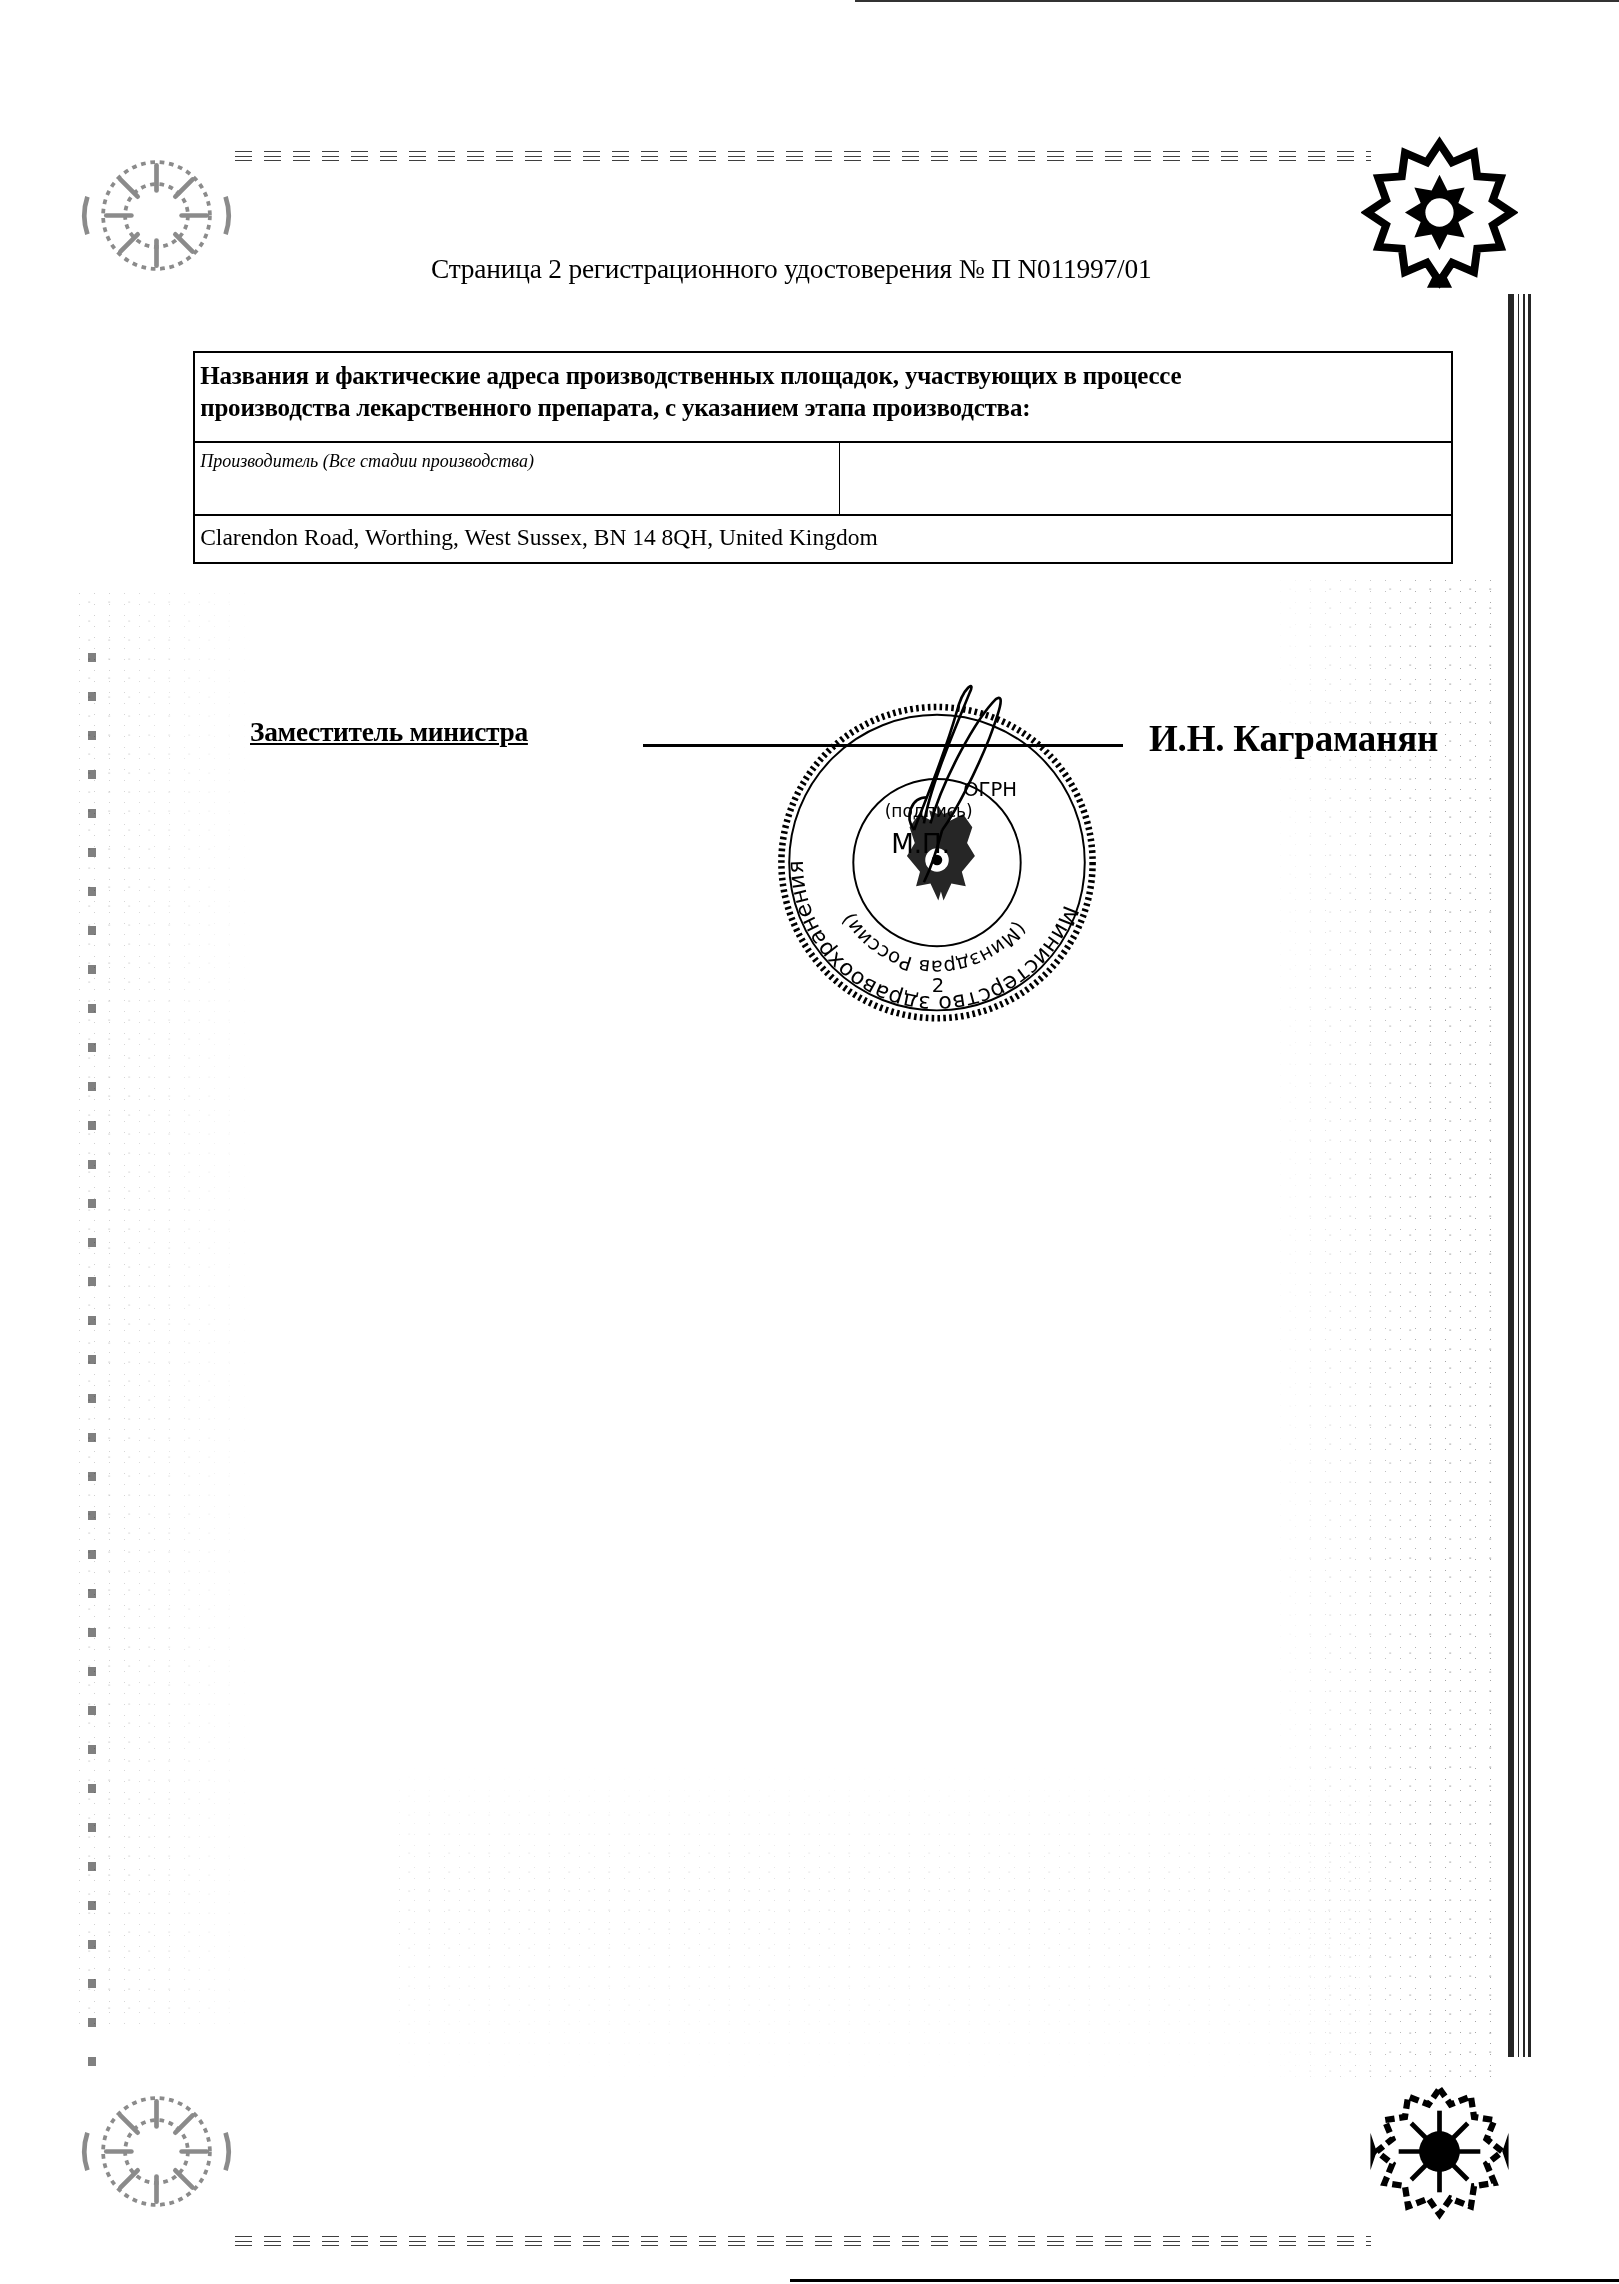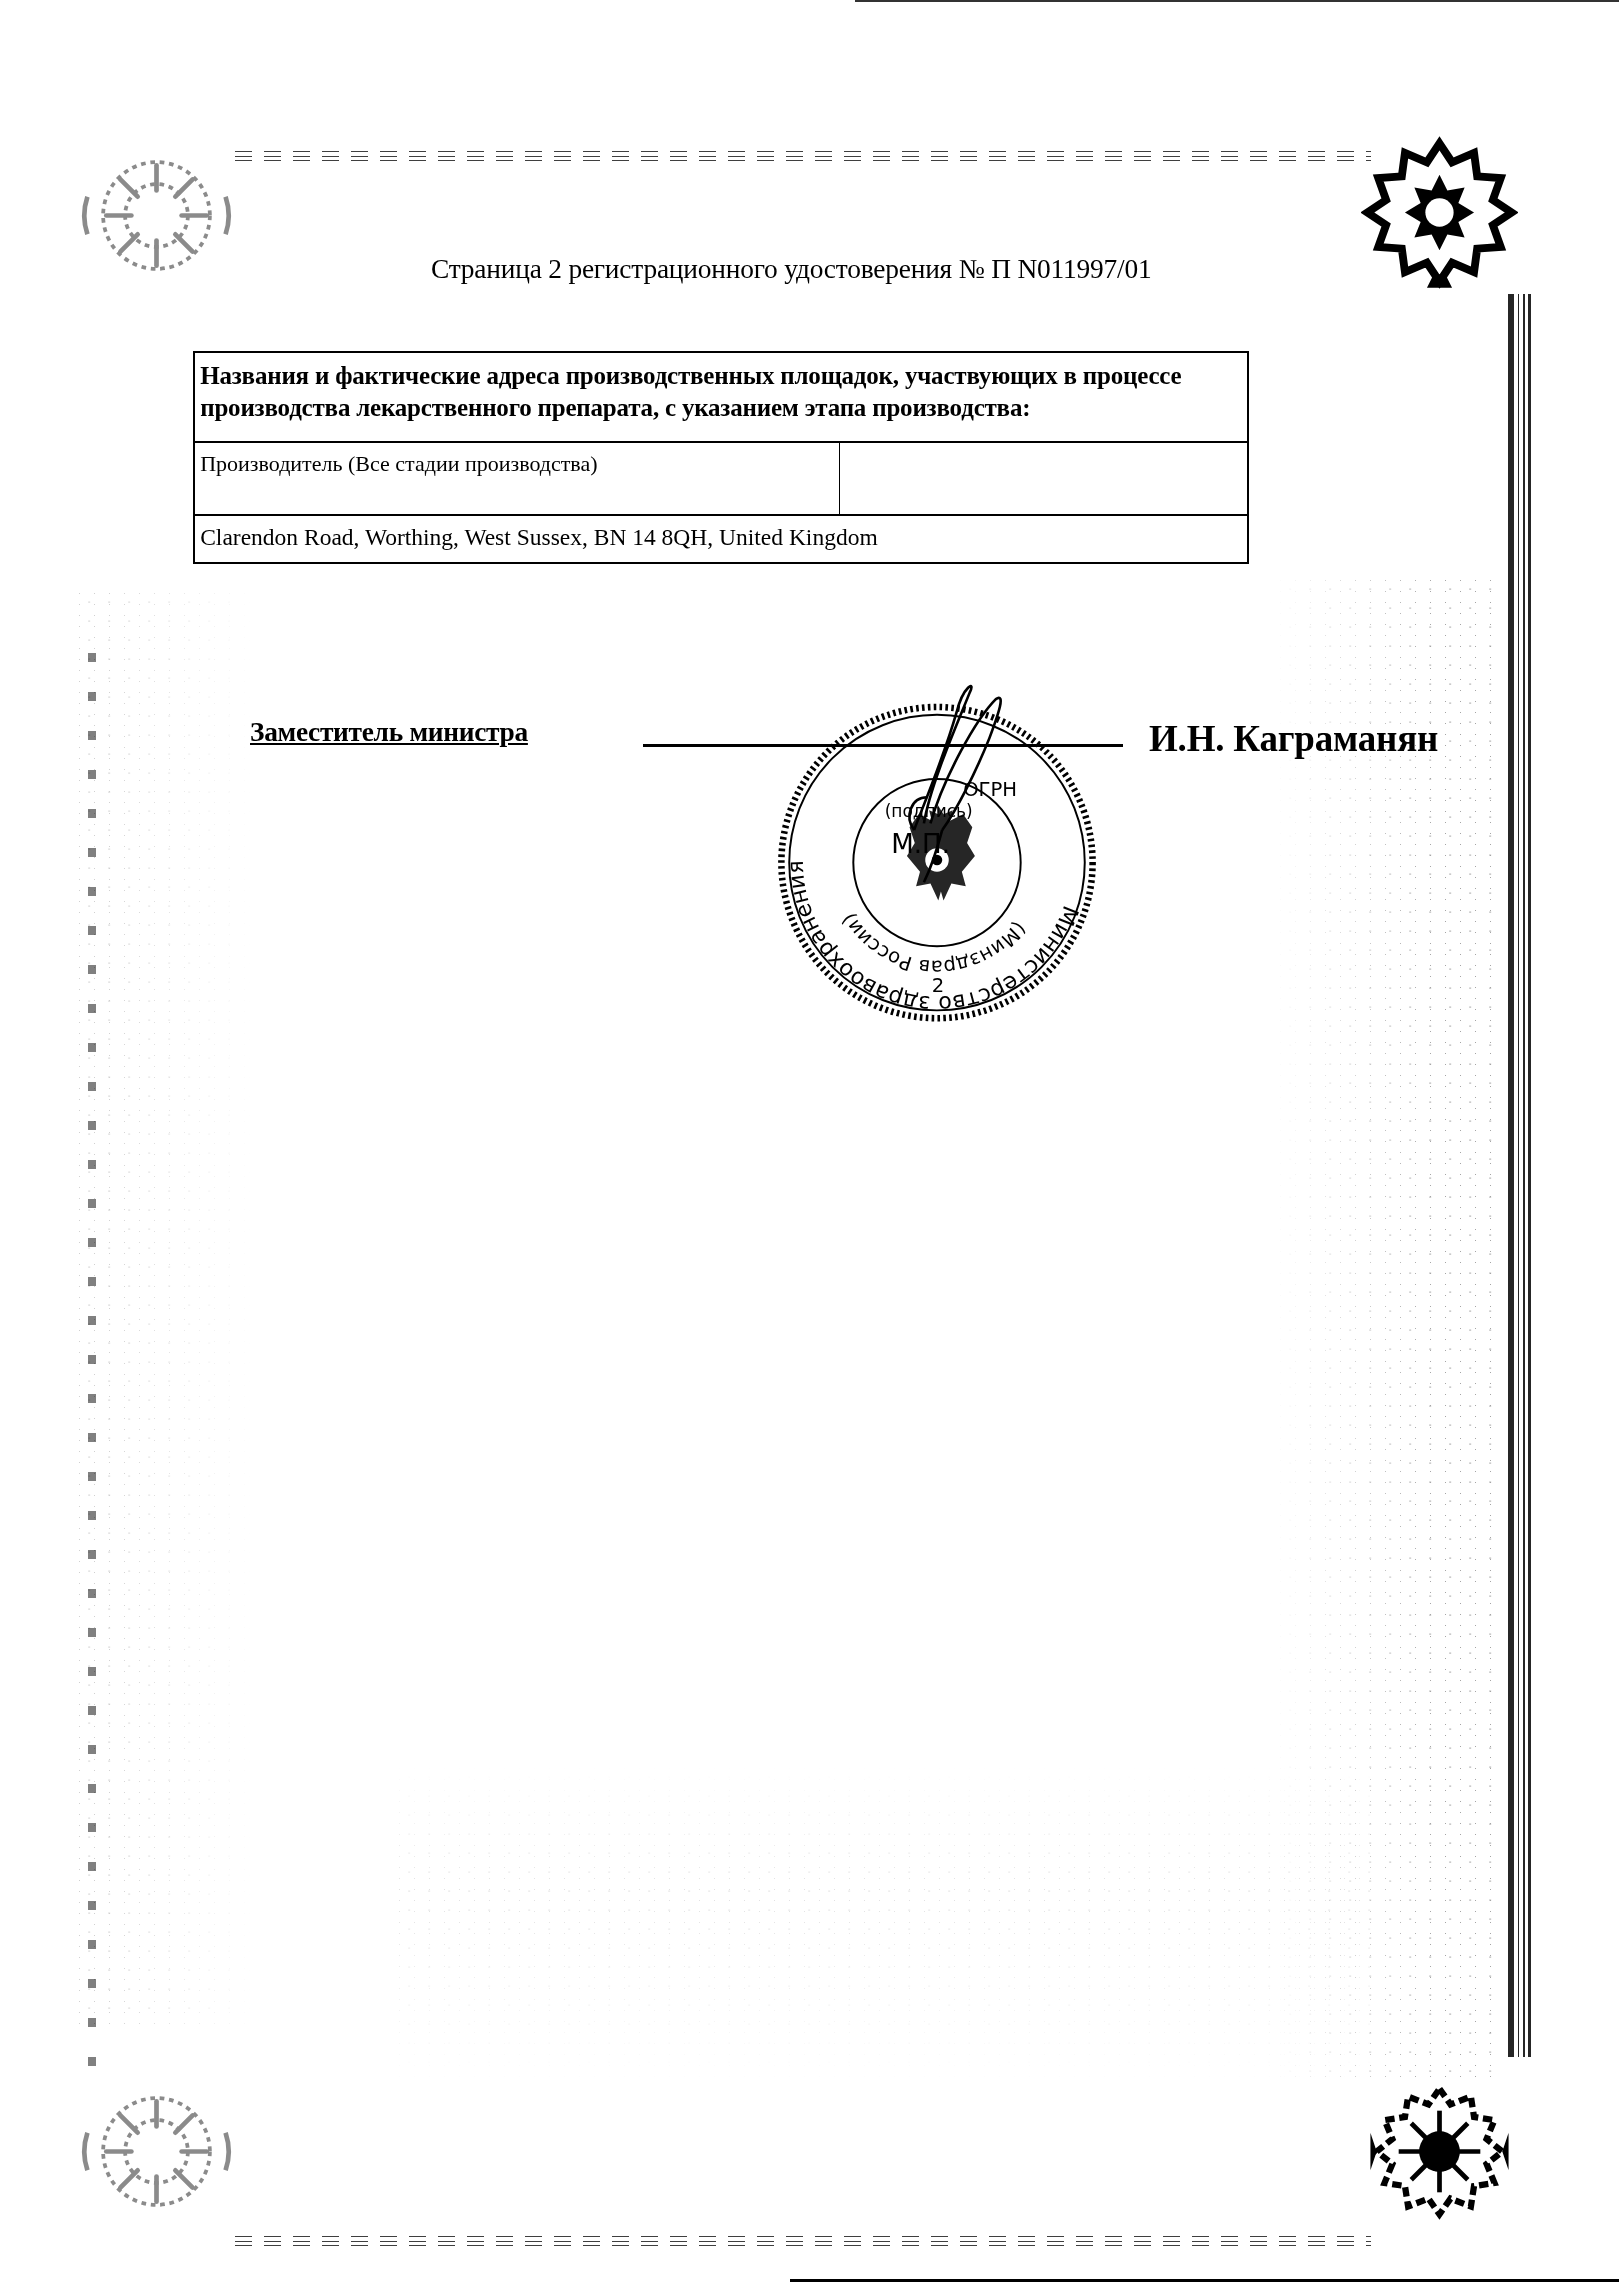--- a/index.html
+++ b/index.html
@@ -40,27 +40,27 @@
   .top-line { position:absolute; left:855px; top:0; width:764px; height:2px; background:#000; opacity:.8; }
 
   
   .rosette { position:absolute; width:157px; height:157px; }
   .rosette svg { width:100%; height:100%; }
 
   
   .page-header { position:absolute; left:431px; top:218px; font-size:27.4px; letter-spacing:-0.2px; white-space:nowrap;margin-top:36px; }
 
   
-  .cert-table { position:absolute; left:193px; top:351px; width:1056px; height:213px; border:2px solid #000; box-sizing:border-box; }
+  .cert-table { position:absolute; left:193px; top:351px; width:1260px; height:213px; border:2px solid #000; box-sizing:border-box; }
   .row { position:absolute; left:0; right:0; border-bottom:2px solid #000; box-sizing:border-box; }
   .row.r1 { top:0; height:90px; }
   .row.r2 { top:90px; height:73px; }
   .row.r3 { top:163px; height:46px; border-bottom:none; }
   .r1 .txt { position:absolute; left:5.2px; top:6.5px; font-weight:bold; font-size:25px; line-height:32px; letter-spacing:-0.2px; }
-  .r2 .lcell { position:absolute; left:5.2px; top:7.8px; font-size:22px; }
+  .r2 .lcell { position:absolute; left:5.2px; top:7.8px; font-style:italic; font-size:18px; }
   .r2 .divider { position:absolute; left:644px; top:0; bottom:0; border-left:1.3px solid #000; }
   .r2 .rcell { position:absolute; left:650px; top:5.2px; font-size:22px; line-height:30px; white-space:nowrap; }
   .r3 .txt { position:absolute; left:5.2px; top:7.8px; font-size:23.5px; white-space:nowrap; }
 
   
   .sig-title { position:absolute; left:250px; top:717px; font-size:27.4px; font-weight:bold; letter-spacing:-0.3px;text-decoration:underline; }
   .sig-line { position:absolute; left:643px; top:744px; width:480px; height:2.6px; background:#000; }
   .sig-name { position:absolute; left:1149px; top:717px; font-size:37px; font-weight:bold; letter-spacing:-0.2px; white-space:nowrap; }
 
   

